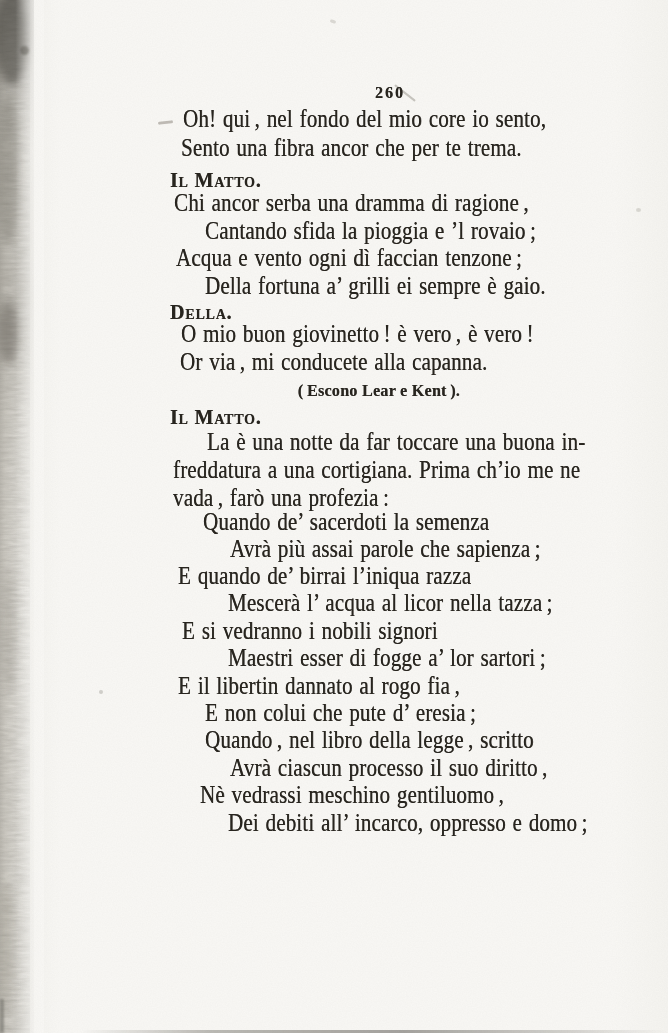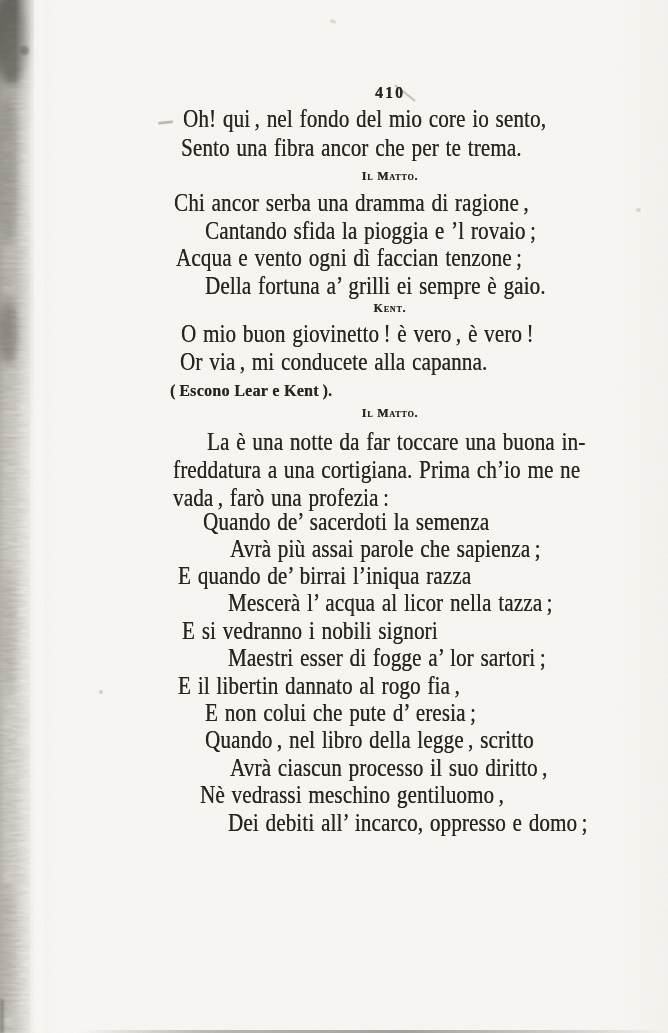--- a/index.html
+++ b/index.html
@@ -53,27 +53,27 @@
 
   
   .text-layer { position:absolute; inset:0; color:var(--ink);text-decoration:underline; }
   .line { position:absolute; white-space:nowrap; line-height:1; }
   .line.verse {
     font-size:25px; letter-spacing:.2px; word-spacing:1.5px;
     transform:scaleX(.84); transform-origin:0 50%;
     text-shadow:.35px 0 0 rgba(37,34,28,.75);
   }
   .line.heading {
-    font-size:12px; font-weight:bold; font-variant:small-caps; letter-spacing:.8px;
-    left:170px; width:440px; text-align:center;
+    font-size:20px; font-weight:bold; font-variant:small-caps; letter-spacing:.8px;
+    left:170px; width:440px; 
     text-shadow:.25px 0 0 rgba(37,34,28,.7);
   }
   .line.direction {
     font-size:16px; font-weight:bold; letter-spacing:.3px;
-    left:170px; width:418px; text-align:left;
+    left:170px; width:418px; text-align:center;
     text-shadow:.25px 0 0 rgba(37,34,28,.7);
   }
   .page-number {
     position:absolute; top:84px; left:170px; width:440px; text-align:center;
     font-size:16px; font-weight:bold; letter-spacing:2px; color:var(--ink);
     text-shadow:.25px 0 0 rgba(37,34,28,.7);
   }
   .grain { position:absolute; inset:0; opacity:.055; pointer-events:none; }
 </style>
 </head>
@@ -98,30 +98,30 @@
 
   <div class="speck s1"></div>
   <div class="speck s2"></div>
   <div class="speck s3"></div>
   <div class="speck s4"></div>
   <div class="speck s5"></div>
   <div class="speck s6"></div>
   <div class="bottom-edge"></div>
   <div class="bottom-tick"></div>
 
-  <div class="page-number">410</div>
+  <div class="page-number">260</div>
   <div class="text-layer">
       <div class="line verse" style="top: 106px; left: 183px;">Oh! qui , nel fondo del mio core io sento,</div>
       <div class="line verse" style="top: 135px; left: 181px;">Sento una fibra ancor che per te trema.</div>
       <div class="line heading" style="top: 170px;">Il Matto.</div>
       <div class="line verse" style="top: 190px; left: 174px;">Chi ancor serba una dramma di ragione ,</div>
       <div class="line verse" style="top: 218px; left: 205px;">Cantando sfida la pioggia e ’l rovaio ;</div>
       <div class="line verse" style="top: 245px; left: 176px;">Acqua e vento ogni dì faccian tenzone ;</div>
       <div class="line verse" style="top: 273px; left: 205px;">Della fortuna a’ grilli ei sempre è gaio.</div>
-      <div class="line heading" style="top: 302px;">Kent.</div>
+      <div class="line heading" style="top: 302px;">Della.</div>
       <div class="line verse" style="top: 321px; left: 181px;">O mio buon giovinetto ! è vero , è vero !</div>
       <div class="line verse" style="top: 349px; left: 180px;">Or via , mi conducete alla capanna.</div>
       <div class="line direction" style="top: 383px;">( Escono Lear e Kent ).</div>
       <div class="line heading" style="top: 407px;">Il Matto.</div>
       <div class="line verse" style="top: 429px; left: 207px;">La è una notte da far toccare una buona in-</div>
       <div class="line verse" style="top: 457px; left: 173px;">freddatura a una cortigiana. Prima ch’io me ne</div>
       <div class="line verse" style="top: 485px; left: 173px;">vada , farò una profezia :</div>
       <div class="line verse" style="top: 509px; left: 203px;">Quando de’ sacerdoti la semenza</div>
       <div class="line verse" style="top: 536px; left: 230px;">Avrà più assai parole che sapienza ;</div>
       <div class="line verse" style="top: 563px; left: 178px;">E quando de’ birrai l’iniqua razza</div>

